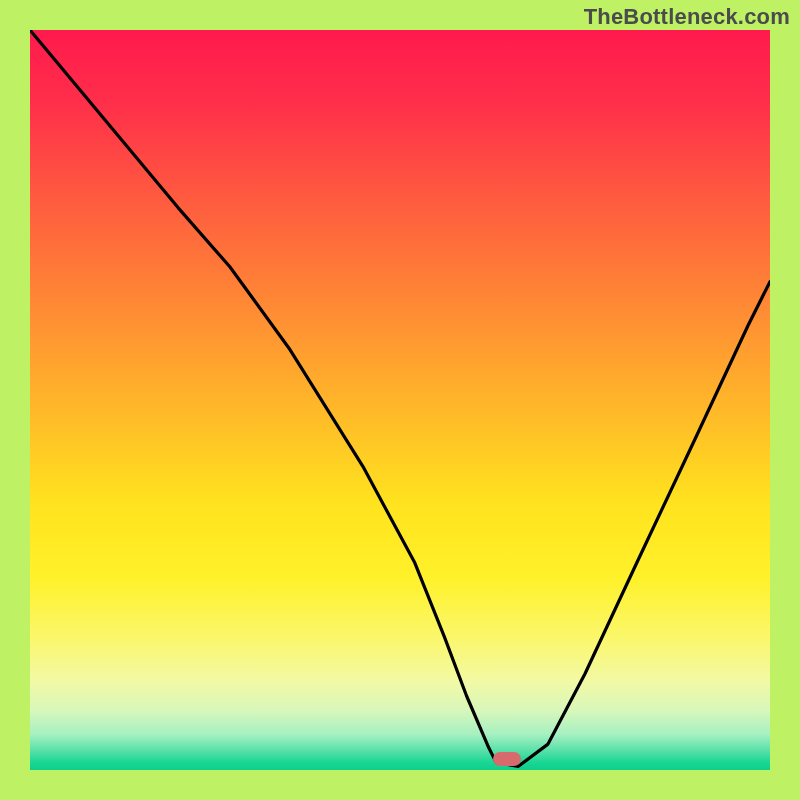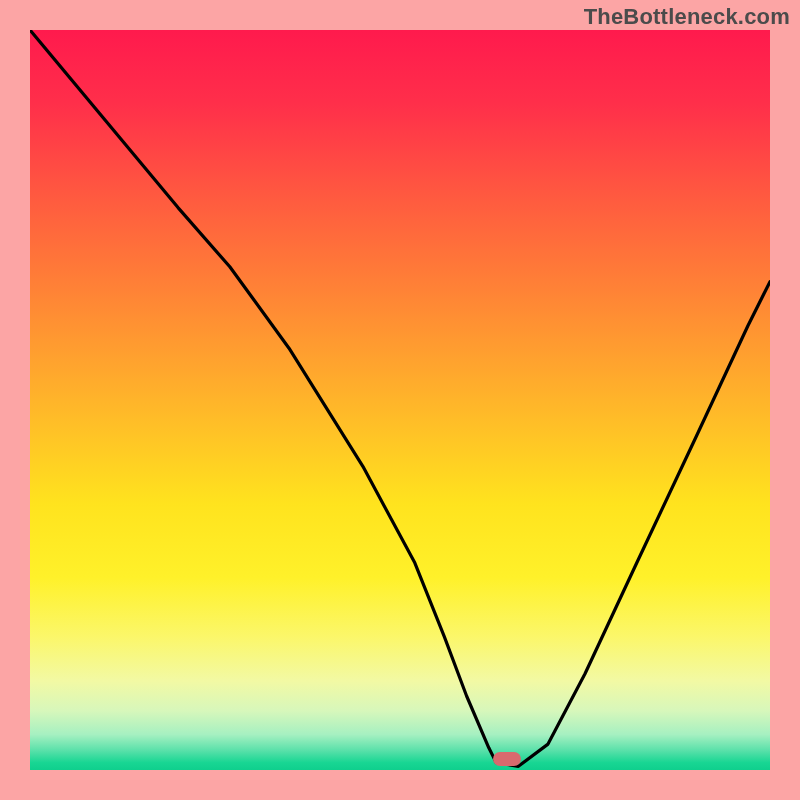--- a/index.html
+++ b/index.html
@@ -8,21 +8,21 @@
     width: 800px;
     height: 800px;
     background: #000;
     overflow: hidden;
     font-family: Arial, Helvetica, sans-serif;
   }
   .frame {
     position: relative;
     width: 800px;
     height: 800px;
-    background: #fca5a5;
+    background: #bef264;
   }
   .watermark {
     position: absolute;
     top: 4px;
     right: 10px;
     color: #4b4b4b;
     font-size: 22px;
     font-weight: 600;
     letter-spacing: 0.2px;
     z-index: 50;

